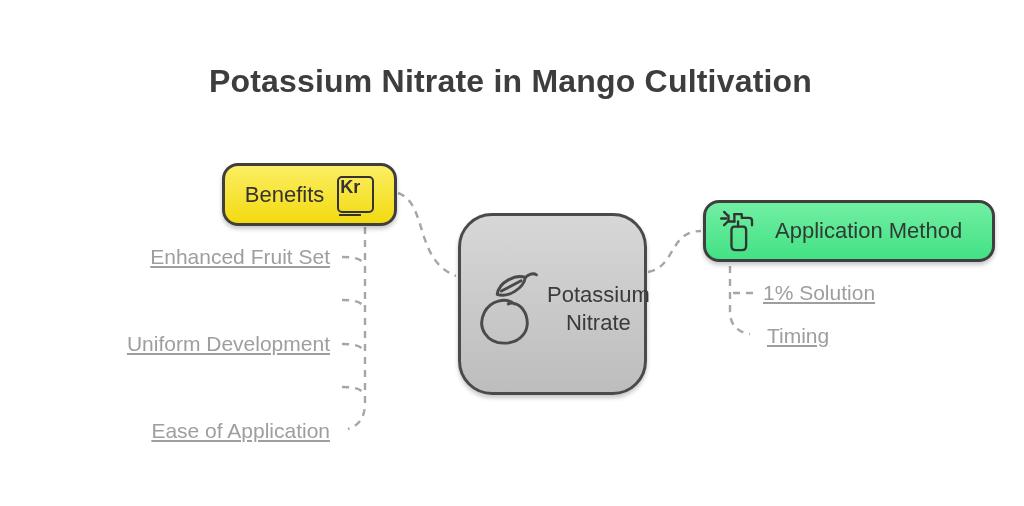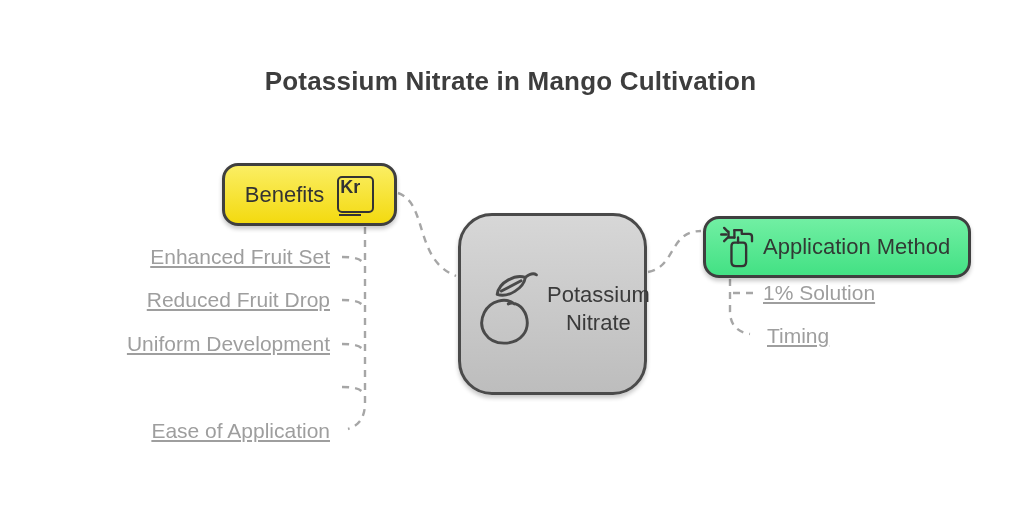--- a/index.html
+++ b/index.html
@@ -2,21 +2,21 @@
 <html style="--benefits-fill: #F3DA10; --application-fill: #43E184; --center-fill: #BDBDBD; --connector: #A6A6A6; --leaf-text: #9E9E9E; --title-text: #3D3D3D;"><head>
 <meta charset="utf-8">
 <style>
   html,body{margin:0;padding:0;background:#fff;}
   .canvas{
     position:relative;width:1024px;height:506px;overflow:hidden;background:#fff;
     font-family:"Liberation Sans",sans-serif;
   }
   .title{
     position:absolute;left:0;right:3px;top:66px;text-align:center;
-    font-size:26px;line-height:31px;font-weight:700;color:var(--title-text,#3d3d3d);
+    font-size:32px;line-height:31px;font-weight:700;color:var(--title-text,#3d3d3d);
     letter-spacing:.2px;
   }
   svg.connectors{position:absolute;left:0;top:0;pointer-events:none;}
   .connectors path{fill:none;stroke:var(--connector,#a6a6a6);stroke-width:2.4;stroke-dasharray:7 6;stroke-linecap:butt;}
 
   .node{position:absolute;box-sizing:border-box;border:3px solid #3f3f3f;display:flex;align-items:center;justify-content:center;box-shadow:0 3px 4px rgba(0,0,0,.22);}
   .node-benefits{
     left:222px;top:163px;width:175px;height:63px;border-radius:16px;gap:13px;
     background:linear-gradient(180deg,#fbee63 0%,var(--benefits-fill,#f3da10) 100%);
   }
@@ -28,21 +28,21 @@
   .kr-text{font-size:18px;font-weight:700;color:#333;border-bottom:2.5px solid #333;padding:0 1px 17px 1px;line-height:19px;}
 
   .node-center{
     left:458px;top:213px;width:189px;height:182px;border-radius:34px;border-color:#4a4a4a;
     background:linear-gradient(180deg,#d7d7d7 0%,var(--center-fill,#bdbdbd) 100%);
     flex-direction:row;justify-content:flex-start;padding-top:10px;
   }
   .node-center .label{font-size:22px;line-height:28px;color:#3a3a3a;text-align:center;width:150px;margin-top:0;}
 
   .node-app{
-    left:703px;top:216px;width:268px;height:62px;border-radius:16px;
+    left:703px;top:200px;width:292px;height:62px;border-radius:16px;gap:12px;
     background:linear-gradient(180deg,#71efa3 0%,var(--application-fill,#43e184) 100%);
     justify-content:flex-start;padding-left:13px;
   }
   .node-app .label{font-size:22px;color:#313a34;}
 
   .leaf{position:absolute;font-size:21px;line-height:26px;color:var(--leaf-text,#9e9e9e);white-space:nowrap;text-decoration:underline;}
   .leaf-left{right:694px;text-align:right;}
   .leaf-right{left:763px;text-align:left;}
 
   .icon{flex:0 0 auto;display:block;}
@@ -95,20 +95,19 @@
         <path d="M21,9 L31,9 L31,14 L41,14 Q45,14 45,18 L45,24"></path>
         <path d="M21,9 L21,19"></path>
         <path d="M26,19 L26,26"></path>
         <path d="M21,26 L33,26 Q37,26 37,31 L37,52 Q37,58 31,58 L23,58 Q17,58 17,52 L17,31 Q17,26 21,26 Z"></path>
       </g>
     </svg>
     <span class="label">Application Method</span>
   </div>
 
   <div class="leaf leaf-left" style="top:244px">Enhanced Fruit Set</div>
-  <div class="leaf leaf-left" style="top:287px">Reduced Fruit Drop</div>
   <div class="leaf leaf-left" style="top:331px">Uniform Development</div>
   <div class="leaf leaf-left" style="top:418px">Ease of Application</div>
 
   <div class="leaf leaf-right" style="top:280px">1% Solution</div>
   <div class="leaf leaf-right" style="top:323px;left:767px">Timing</div>
 
 </div>
 
 </body></html>

